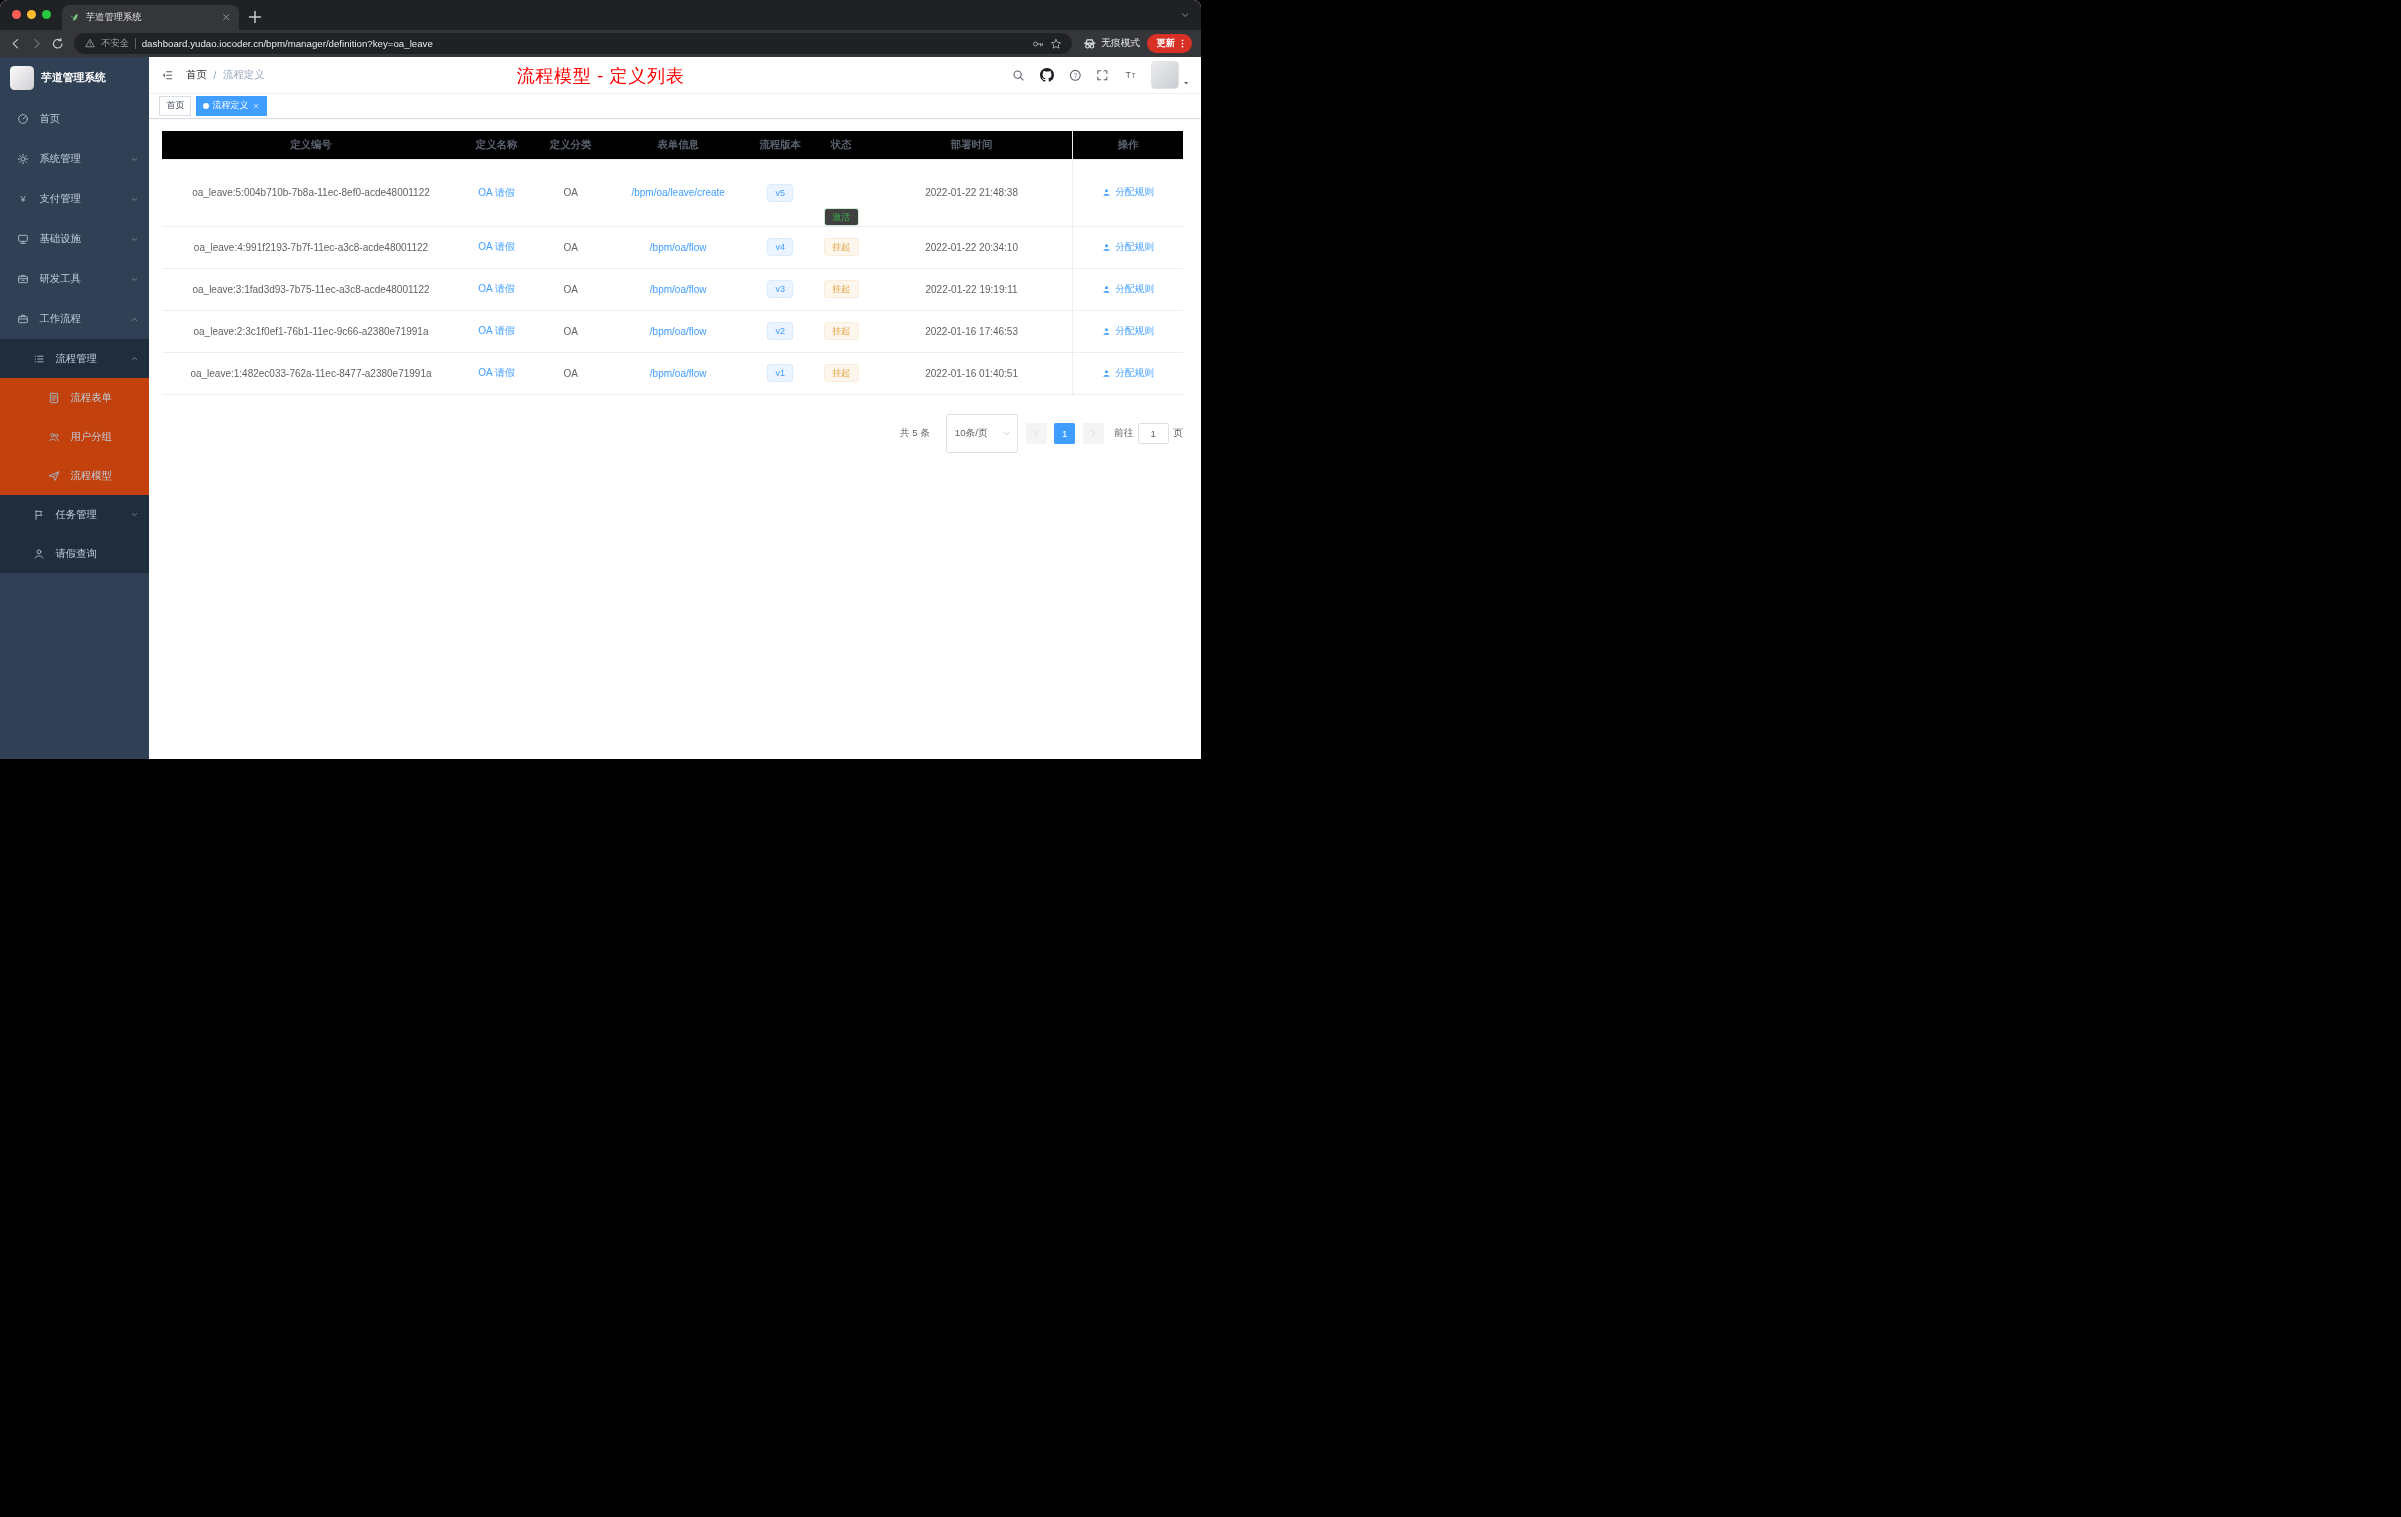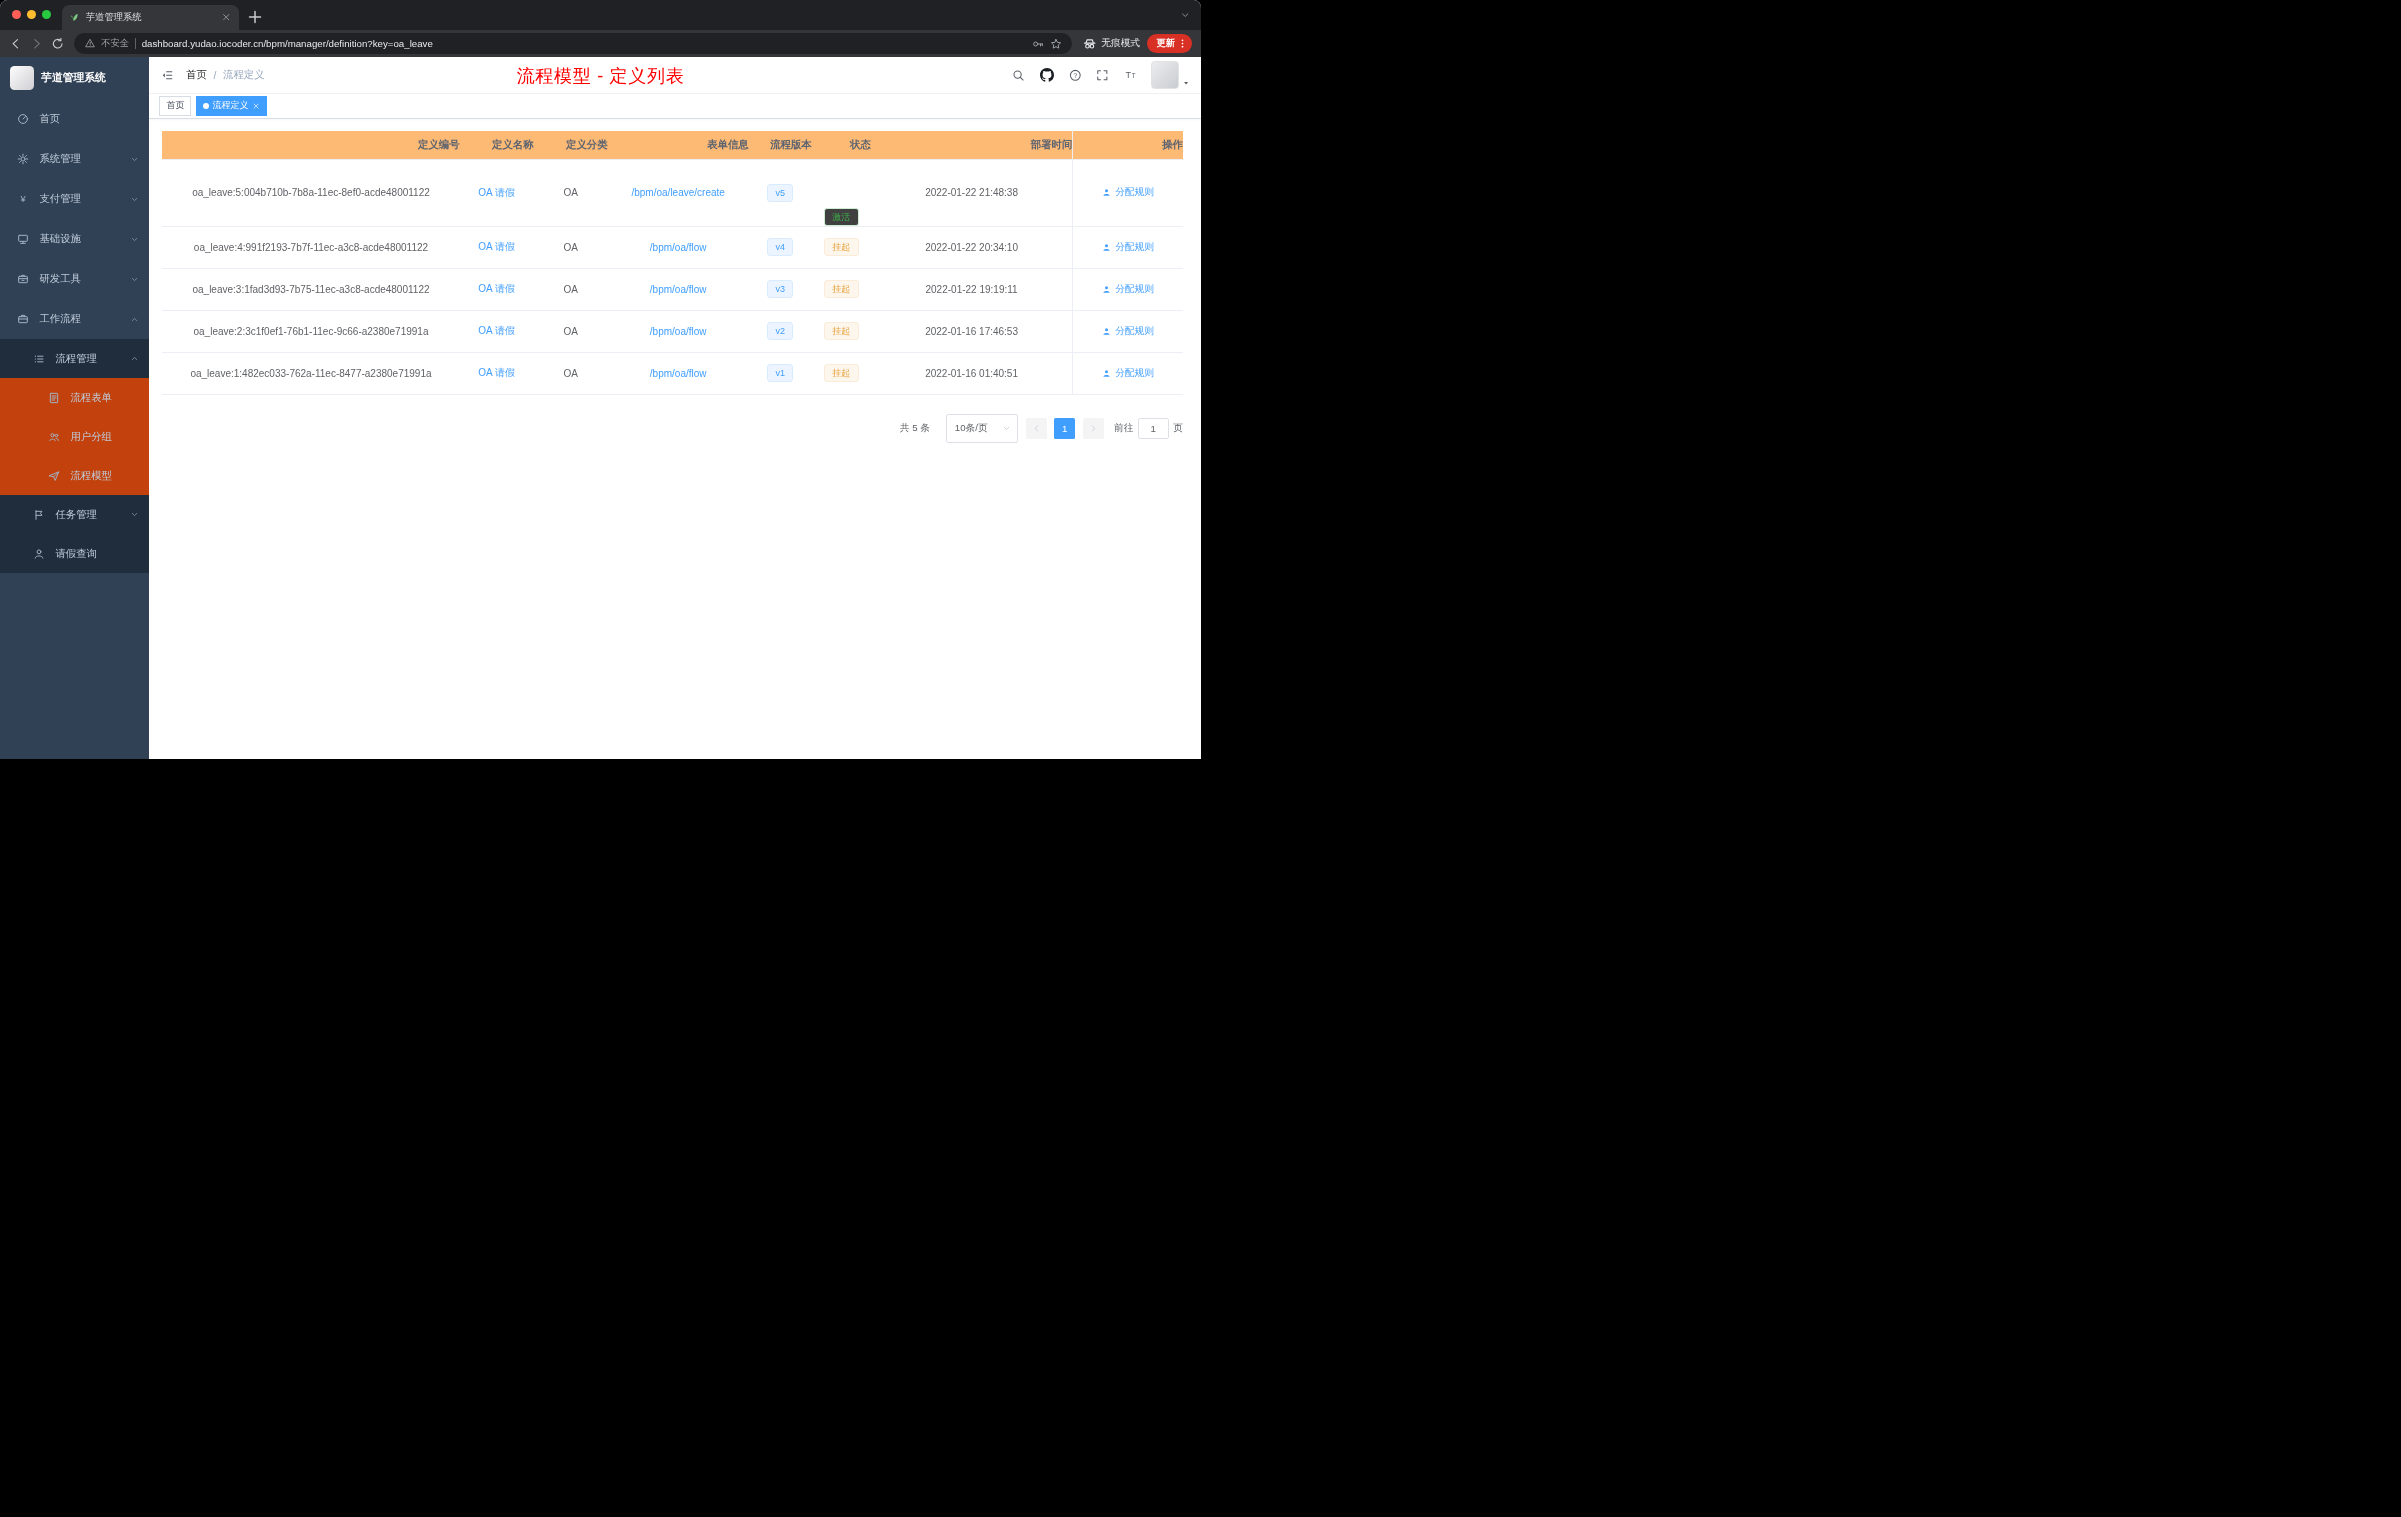--- a/index.html
+++ b/index.html
@@ -76,38 +76,38 @@
   .tagsbar { height:25px; display:flex; align-items:center; gap:4.5px; padding-left:10.4px;
              border-bottom:0.7px solid #d8dce5; box-shadow:0 0.7px 2.2px rgba(0,0,0,.06); background:#fff; }
   .tag { height:19.3px; display:inline-flex; align-items:center; gap:3.7px; padding:0 6px; border:0.7px solid #d8dce5;
          background:#fff; color:#495060; font-size:9px; cursor:pointer; white-space:nowrap; }
   .tag.active { background:#409eff; border-color:#409eff; color:#fff; }
   .tag-dot { width:6px; height:6px; border-radius:50%; background:#fff; }
   .tag-close { width:8.2px; height:8.2px; color:#fff; }
 
   .content { flex:1; padding:12px 18px 0 13.4px; overflow:hidden; }
   table { width:100%; border-collapse:collapse; table-layout:fixed; }
-  thead th { background:#fdba74; height:28px; font-size:10.4px; color:#5c6370; font-weight:bold;
-             border-bottom:0.7px solid #ebeef5; text-align:right; white-space:nowrap; }
+  thead th { background:#000000; height:28px; font-size:10.4px; color:#5c6370; font-weight:bold;
+             border-bottom:0.7px solid #ebeef5; text-align:center; white-space:nowrap; }
   tbody td { height:42px; text-align:center; font-size:10px; color:#606266; border-bottom:0.7px solid #ebeef5;
              white-space:nowrap; overflow:hidden; text-overflow:ellipsis; }
   th:last-child, td:last-child { border-left:0.7px solid #ebeef5; }
   .link { color:#409eff; cursor:pointer; }
   .ver-tag { display:inline-block; padding:0 7.4px; height:18px; line-height:16.3px; border:0.7px solid #d9ecff;
              background:#ecf5ff; color:#409eff; border-radius:3px; font-size:9px; }
   .status-tag { display:inline-block; padding:0 7.4px; height:18px; line-height:16.3px; border-radius:3px; font-size:9px; }
   .status-tag.success { background:#404040; border:0.7px solid #cdeed3; color:#3cb14a;margin-top:48px; }
   .status-tag.warning { background:#fdf6ec; border:0.7px solid #faecd8; color:#e6a23c; }
   .action-link { color:#409eff; display:inline-flex; align-items:center; gap:3.7px; font-size:9.7px; cursor:pointer; }
   .action-ico { width:9px; height:9px; }
 
   .pagination { display:flex; align-items:center; justify-content:flex-end; margin-top:19.3px; gap:7.4px;
                 font-size:9.7px; color:#606266; }
   .pg-total { margin-right:9px; }
-  .pg-select { width:72px; height:29px; border:0.7px solid #dcdfe6; border-radius:2.2px; display:flex; align-items:center;
+  .pg-select { width:72px; height:39px; border:0.7px solid #dcdfe6; border-radius:2.2px; display:flex; align-items:center;
                justify-content:space-between; padding:0 6px 0 7.4px; background:#fff; cursor:pointer; }
   .pg-select-chevron { width:9px; height:9px; color:#c0c4cc; }
   .pg-btn { min-width:21px; height:21px; background:#f4f4f5; border-radius:1.5px; display:inline-flex; align-items:center;
             justify-content:center; color:#c0c4cc; cursor:pointer; }
   .pg-btn .pg-arrow { width:9px; height:9px; }
   .pg-btn.page { background:#409eff; color:#fff; font-size:9.7px; }
   .pg-goto { display:flex; align-items:center; gap:4.5px; margin-left:3px; }
   .goto-input { width:31px; height:21px; border:0.7px solid #dcdfe6; border-radius:2.2px; text-align:center;
                 font-size:9.7px; color:#606266; font-family:inherit; outline:none; }
 

